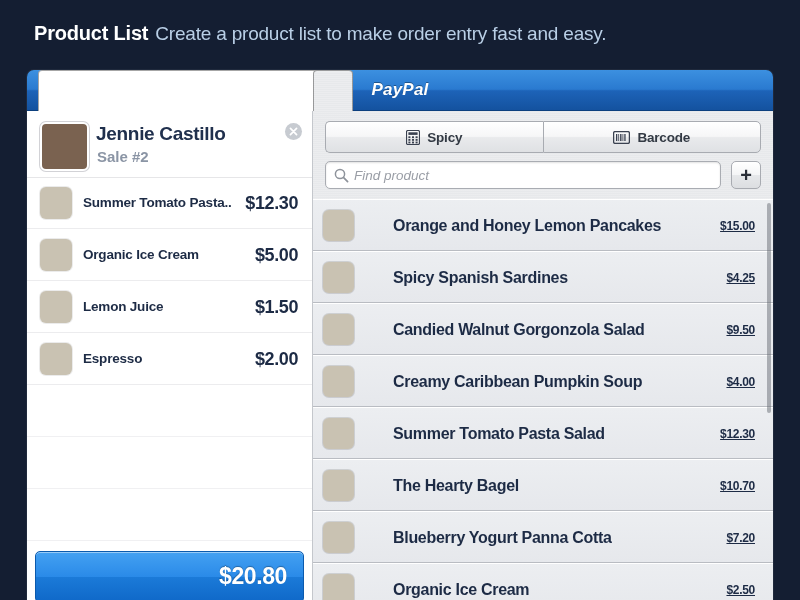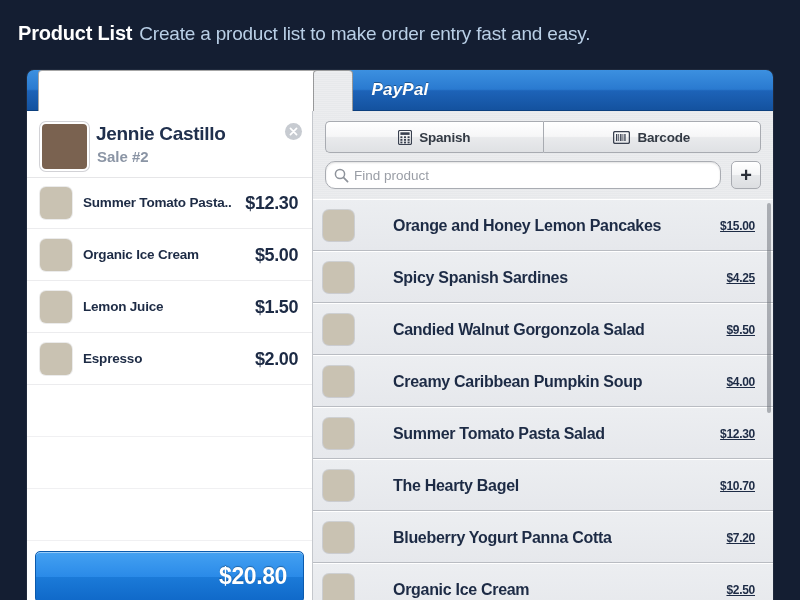--- a/index.html
+++ b/index.html
@@ -6,21 +6,21 @@
   body{
     width:800px;height:600px;overflow:hidden;
     background:#141e32;
     font-family:"Liberation Sans", sans-serif;
     -webkit-font-smoothing:antialiased;
   }
   .page{position:relative;width:800px;height:600px;}
 
   
   .caption{
-    position:absolute;left:18px;top:22px;
+    position:absolute;left:34px;top:22px;
     white-space:nowrap;
   }
   .caption .title{
     color:#ffffff;font-size:20px;font-weight:bold;letter-spacing:-0.2px;
   }
   .caption .sub{
     color:#b9cfe6;font-size:19px;font-weight:normal;margin-left:7px;letter-spacing:-0.2px;
   }
 
   
@@ -132,22 +132,23 @@
   .seg:first-child{border-radius:5px 0 0 5px;}
   .seg:last-child{border-radius:0 5px 5px 0;border-right-width:1px;}
   .seg .slabel{font-size:13.5px;font-weight:bold;color:#333a44;letter-spacing:-0.2px;}
   .seg.active .slabel{color:#1b4f9c;}
   .seg svg{display:block;}
 
   
   .searchrow{position:absolute;left:12px;right:12px;top:50px;height:28px;}
   .searchbox{
     position:absolute;left:0;right:40px;top:0;height:28px;box-sizing:border-box;
-    background:#ffffff;border:1px solid #a9acb2;border-radius:10px;
+    background:#ffffff;border:1px solid #a9acb2;border-radius:5px;
     box-shadow:inset 0 1px 2px rgba(0,0,0,0.12);
+    font-style:italic;
   }
   .searchbox .sicon{position:absolute;left:8px;top:6px;}
   .searchbox .splace{
     position:absolute;left:28px;top:0;height:28px;line-height:28px;
     color:#9a9ea6;font-size:13.5px;
   }
   .plusbtn{
     position:absolute;right:0;top:0;width:30px;height:28px;box-sizing:border-box;
     background:linear-gradient(to bottom,#ffffff 0%,#f4f5f6 50%,#e6e8ea 51%,#dcdee1 100%);
     border:1px solid #a8abb1;border-radius:5px;
@@ -313,21 +314,21 @@
                   <rect x="6" y="6.3" width="2" height="1.8"></rect>
                   <rect x="9.6" y="6.3" width="2" height="1.8"></rect>
                 <rect x="2.4" y="9" width="2" height="1.8"></rect>
                   <rect x="6" y="9" width="2" height="1.8"></rect>
                   <rect x="9.6" y="9" width="2" height="1.8"></rect>
                 <rect x="2.4" y="11.6" width="2" height="1.8"></rect>
                   <rect x="6" y="11.6" width="2" height="1.8"></rect>
                   <rect x="9.6" y="11.6" width="2" height="1.8"></rect>
               </g>
             </svg>
-            <span class="slabel">Spanish</span>
+            <span class="slabel">Spicy</span>
           </div>
           <div class="seg">
             <svg width="17" height="13" viewBox="0 0 17 13">
               <rect x="0.6" y="0.6" width="15.8" height="11.8" rx="1.4" fill="none" stroke="#3a4150" stroke-width="1.3"></rect>
               <g fill="#3a4150">
                 <rect x="3" y="3" width="1.3" height="7"></rect>
                   <rect x="5.3" y="3" width="0.8" height="7"></rect>
                 <rect x="7.1" y="3" width="1.4" height="7"></rect>
                   <rect x="9.5" y="3" width="0.8" height="7"></rect>
                 <rect x="11.3" y="3" width="1.3" height="7"></rect>

